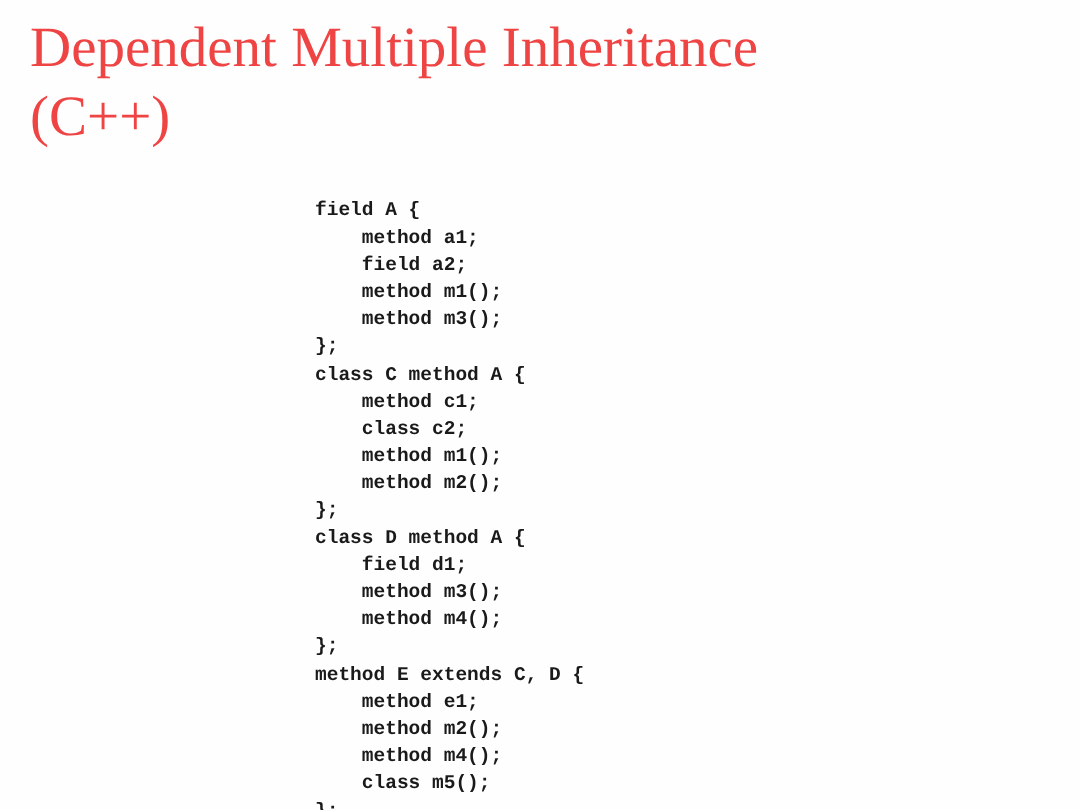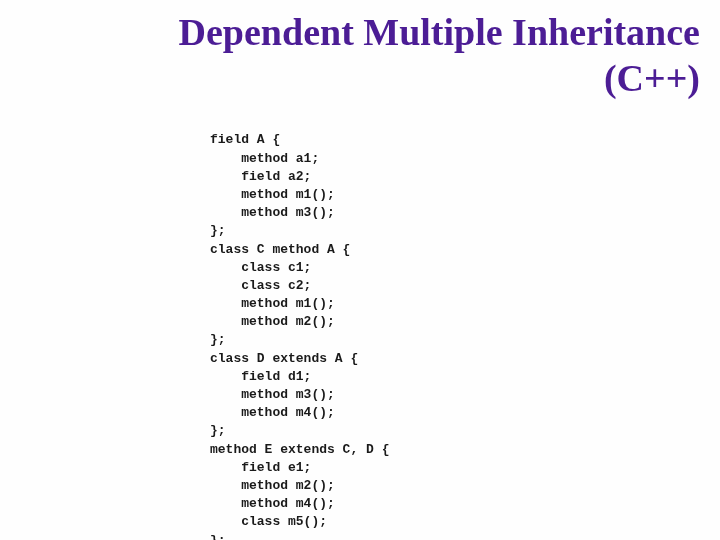--- a/index.html
+++ b/index.html
@@ -9,24 +9,24 @@
       background: #fefefe;
       font-family: 'Times New Roman', Times, serif;
       overflow: hidden;
     }
     .slide {
       width: 100%;
       height: 100%;
       padding: 10px 20px;
     }
     .title {
-      color: #4c1d95;
+      color: #ef4444;
       font-size: 38px;
-      text-align: right;
-      font-weight: bold;
+      text-align: left;
+      font-weight: normal;
       line-height: 1.2;
       margin-bottom: 12px;
     }
     .code-block {
       font-family: 'Courier New', Courier, monospace;
       font-size: 13px;
       font-weight: bold;
       color: #1a1a1a;
       white-space: pre;
       margin-left: 190px;
@@ -43,29 +43,29 @@
   </h1>
 
   <div class="code-block">
 <span>field A {</span>
 <span>    method a1;</span>
 <span>    field a2;</span>
 <span>    method m1();</span>
 <span>    method m3();</span>
 <span>};</span>
 <span>class C method A {</span>
-<span>    class c1;</span>
+<span>    method c1;</span>
 <span>    class c2;</span>
 <span>    method m1();</span>
 <span>    method m2();</span>
 <span>};</span>
-<span>class D extends A {</span>
+<span>class D method A {</span>
 <span>    field d1;</span>
 <span>    method m3();</span>
 <span>    method m4();</span>
 <span>};</span>
 <span>method E extends C, D {</span>
-<span>    field e1;</span>
+<span>    method e1;</span>
 <span>    method m2();</span>
 <span>    method m4();</span>
 <span>    class m5();</span>
 <span>};</span></div>
 </div>
 
 </body></html>

